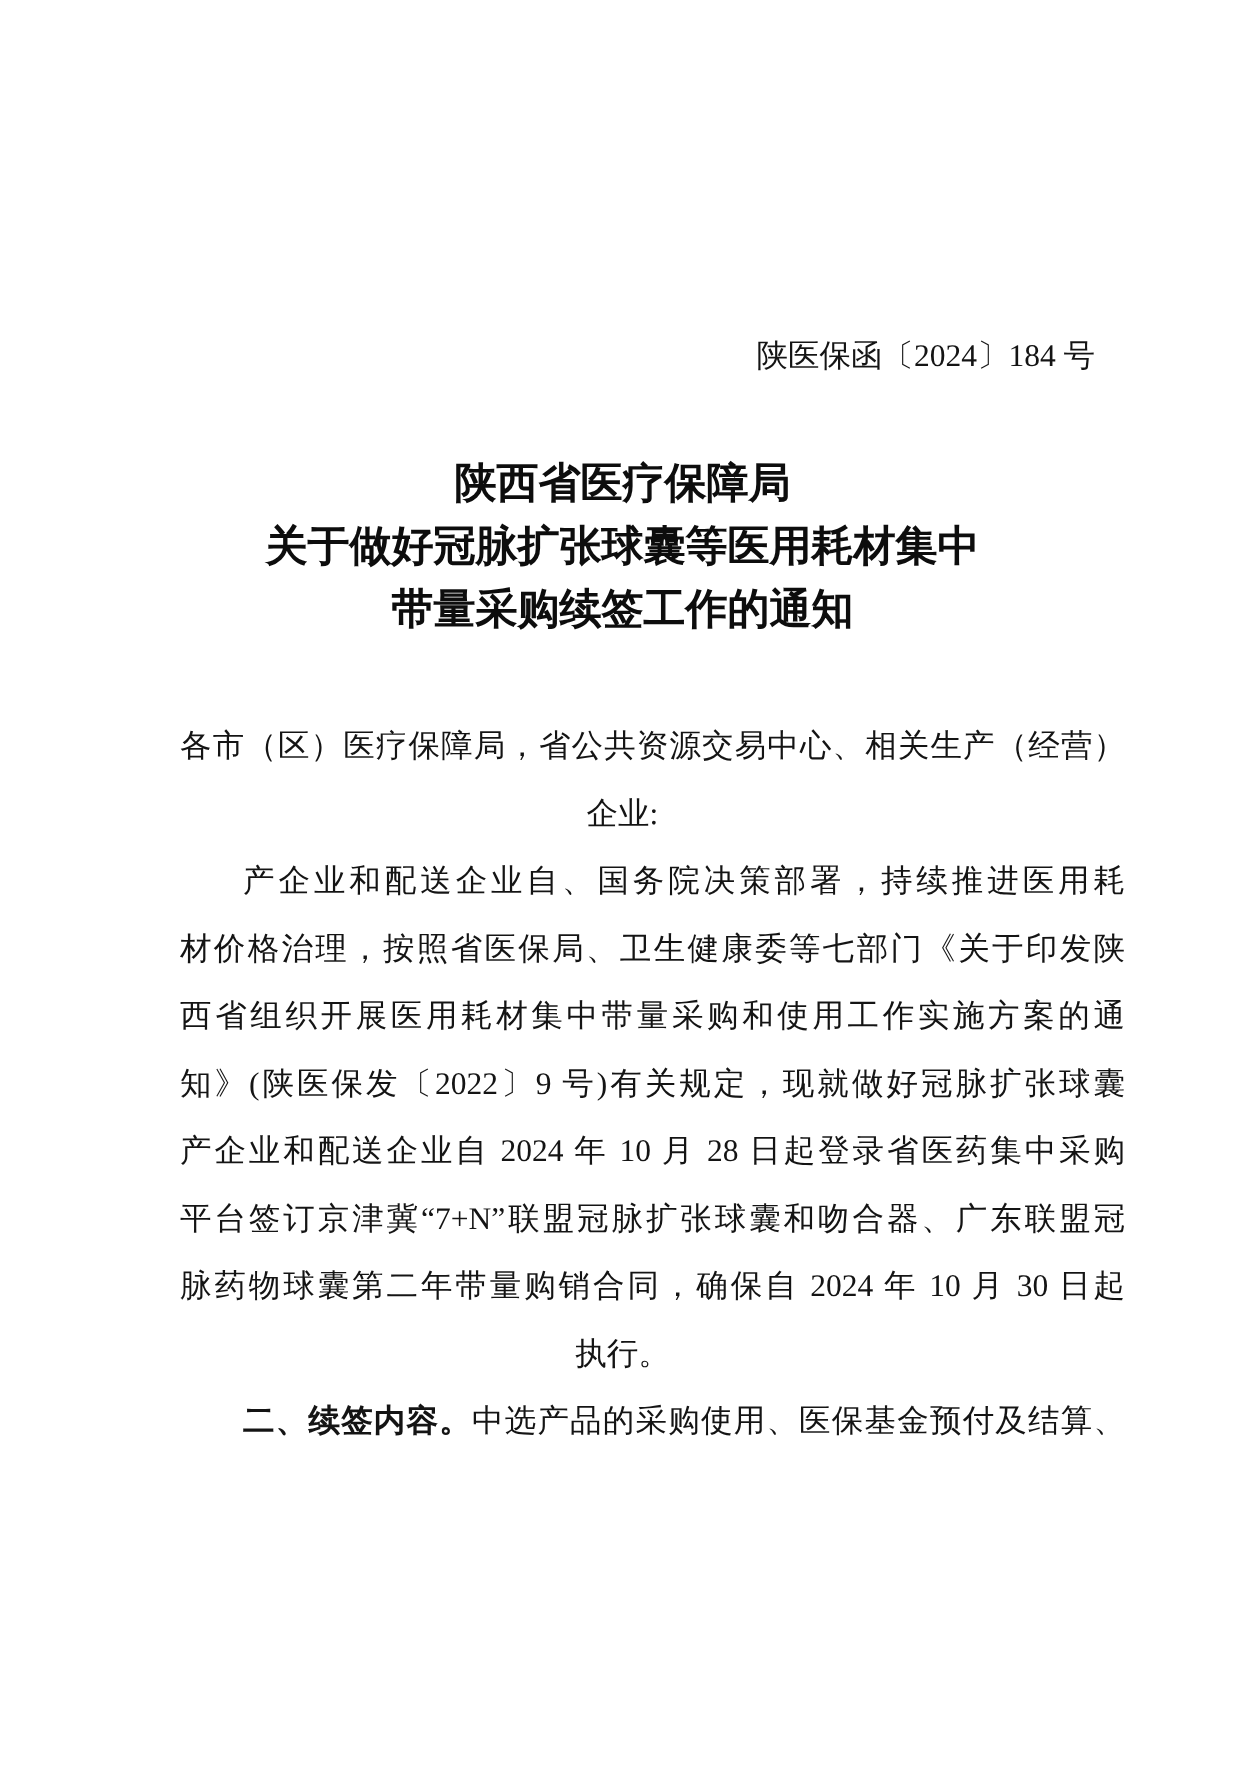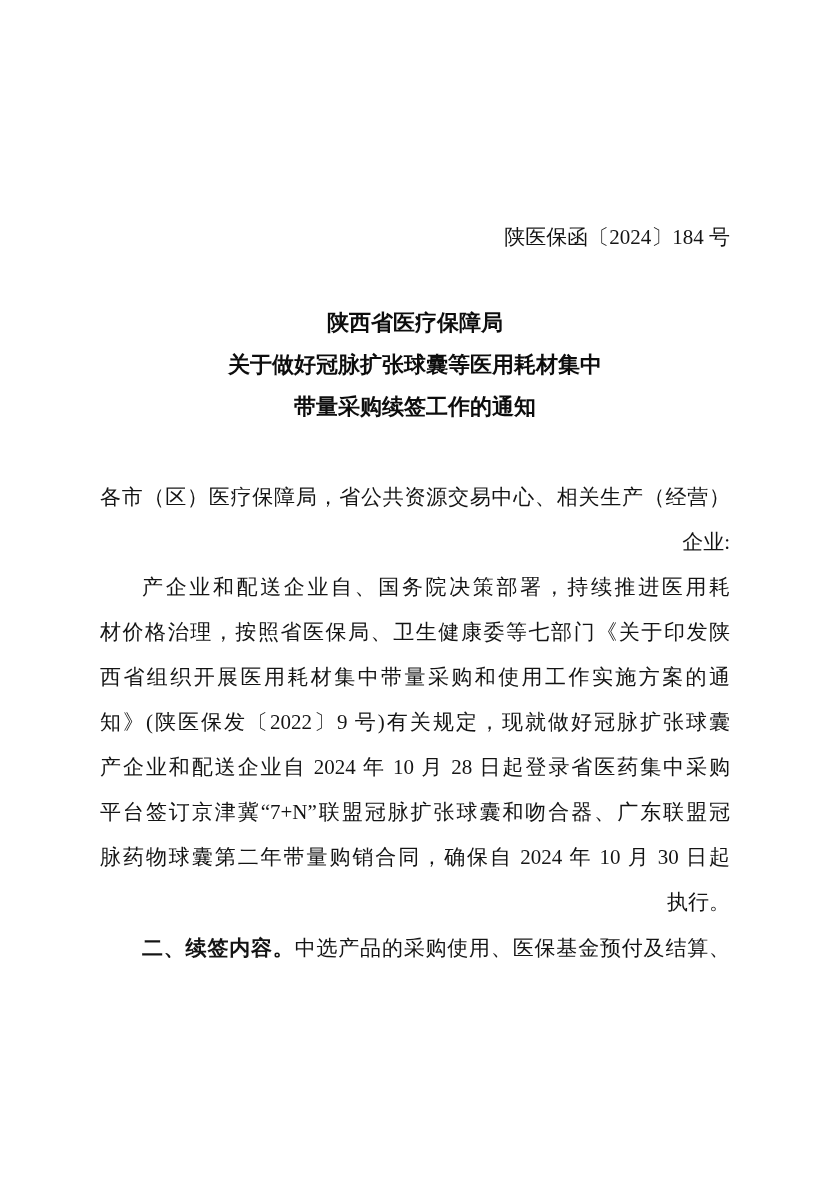--- a/index.html
+++ b/index.html
@@ -24,41 +24,42 @@
     margin-top: 221px;
     font-size: 21px;
     line-height: 32px;
     text-align: right;
     color: #141414;
   }
   .title-block {
     margin-top: 49px;
     text-align: center;
     font-weight: 700;
-    font-size: 22px;
+    font-size: 28px;
     line-height: 42px;
     color: #0d0d0d;
     font-family: "Liberation Serif", serif;
   }
   .body-block {
     margin-top: 47px;
     font-size: 21px;
     line-height: 45px;
   }
   .bodyline {
     width: 630px;
     white-space: nowrap;
     overflow: hidden;
-    text-align: right;
+    text-align: center;
   }
   .bodyline.fill {
     text-align: justify;
     text-align-last: justify;
     text-justify: inter-ideograph;
     white-space: normal;
+    margin-left: 20px;
   }
   .bodyline.indent {
     text-indent: 42px;
   }
   .lead {
     font-family: "Liberation Sans", sans-serif;
     font-weight: 700;
   }
 </style>
 </head>

